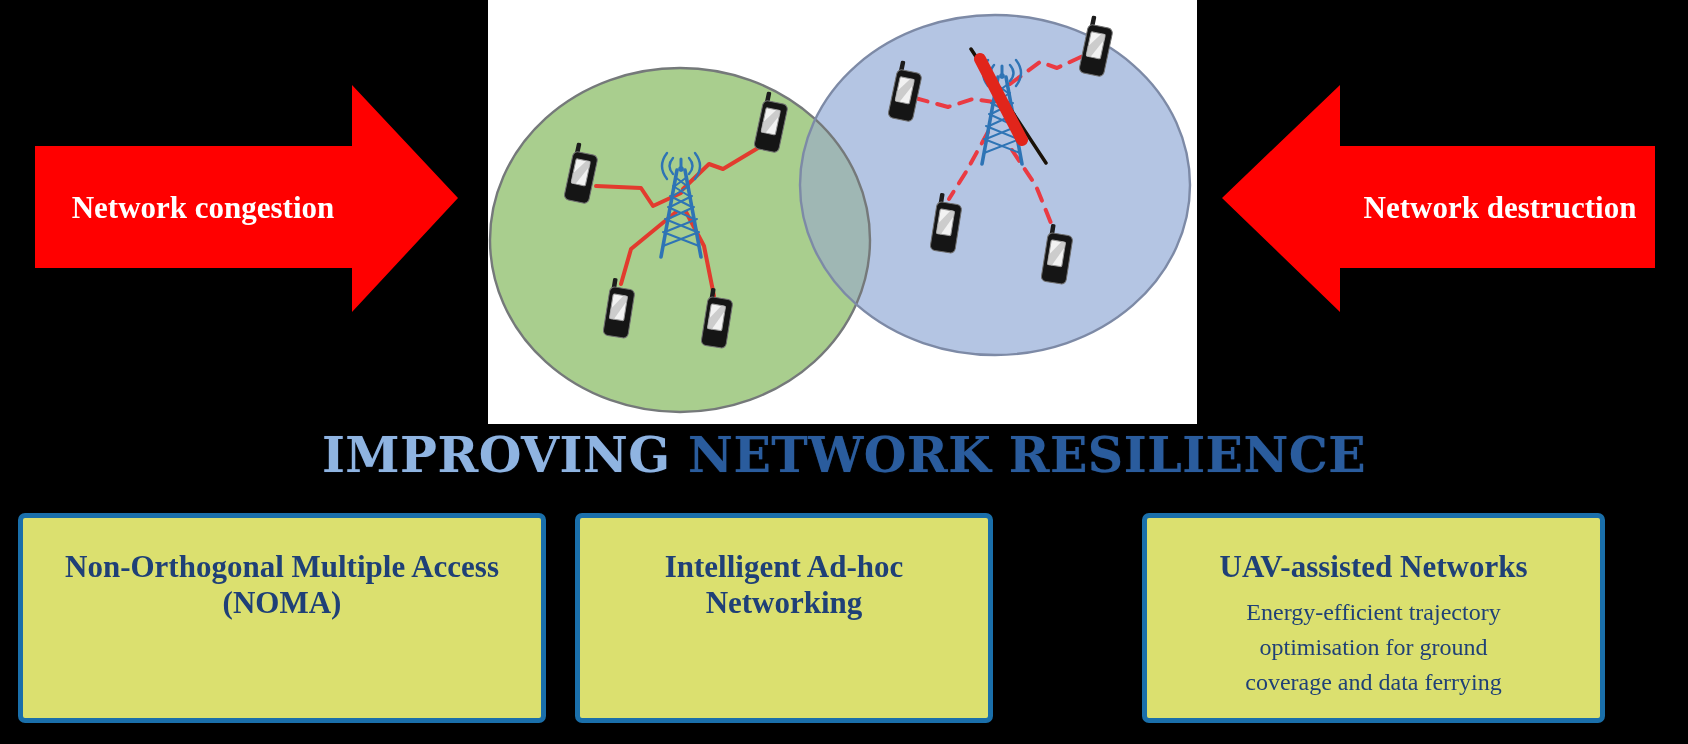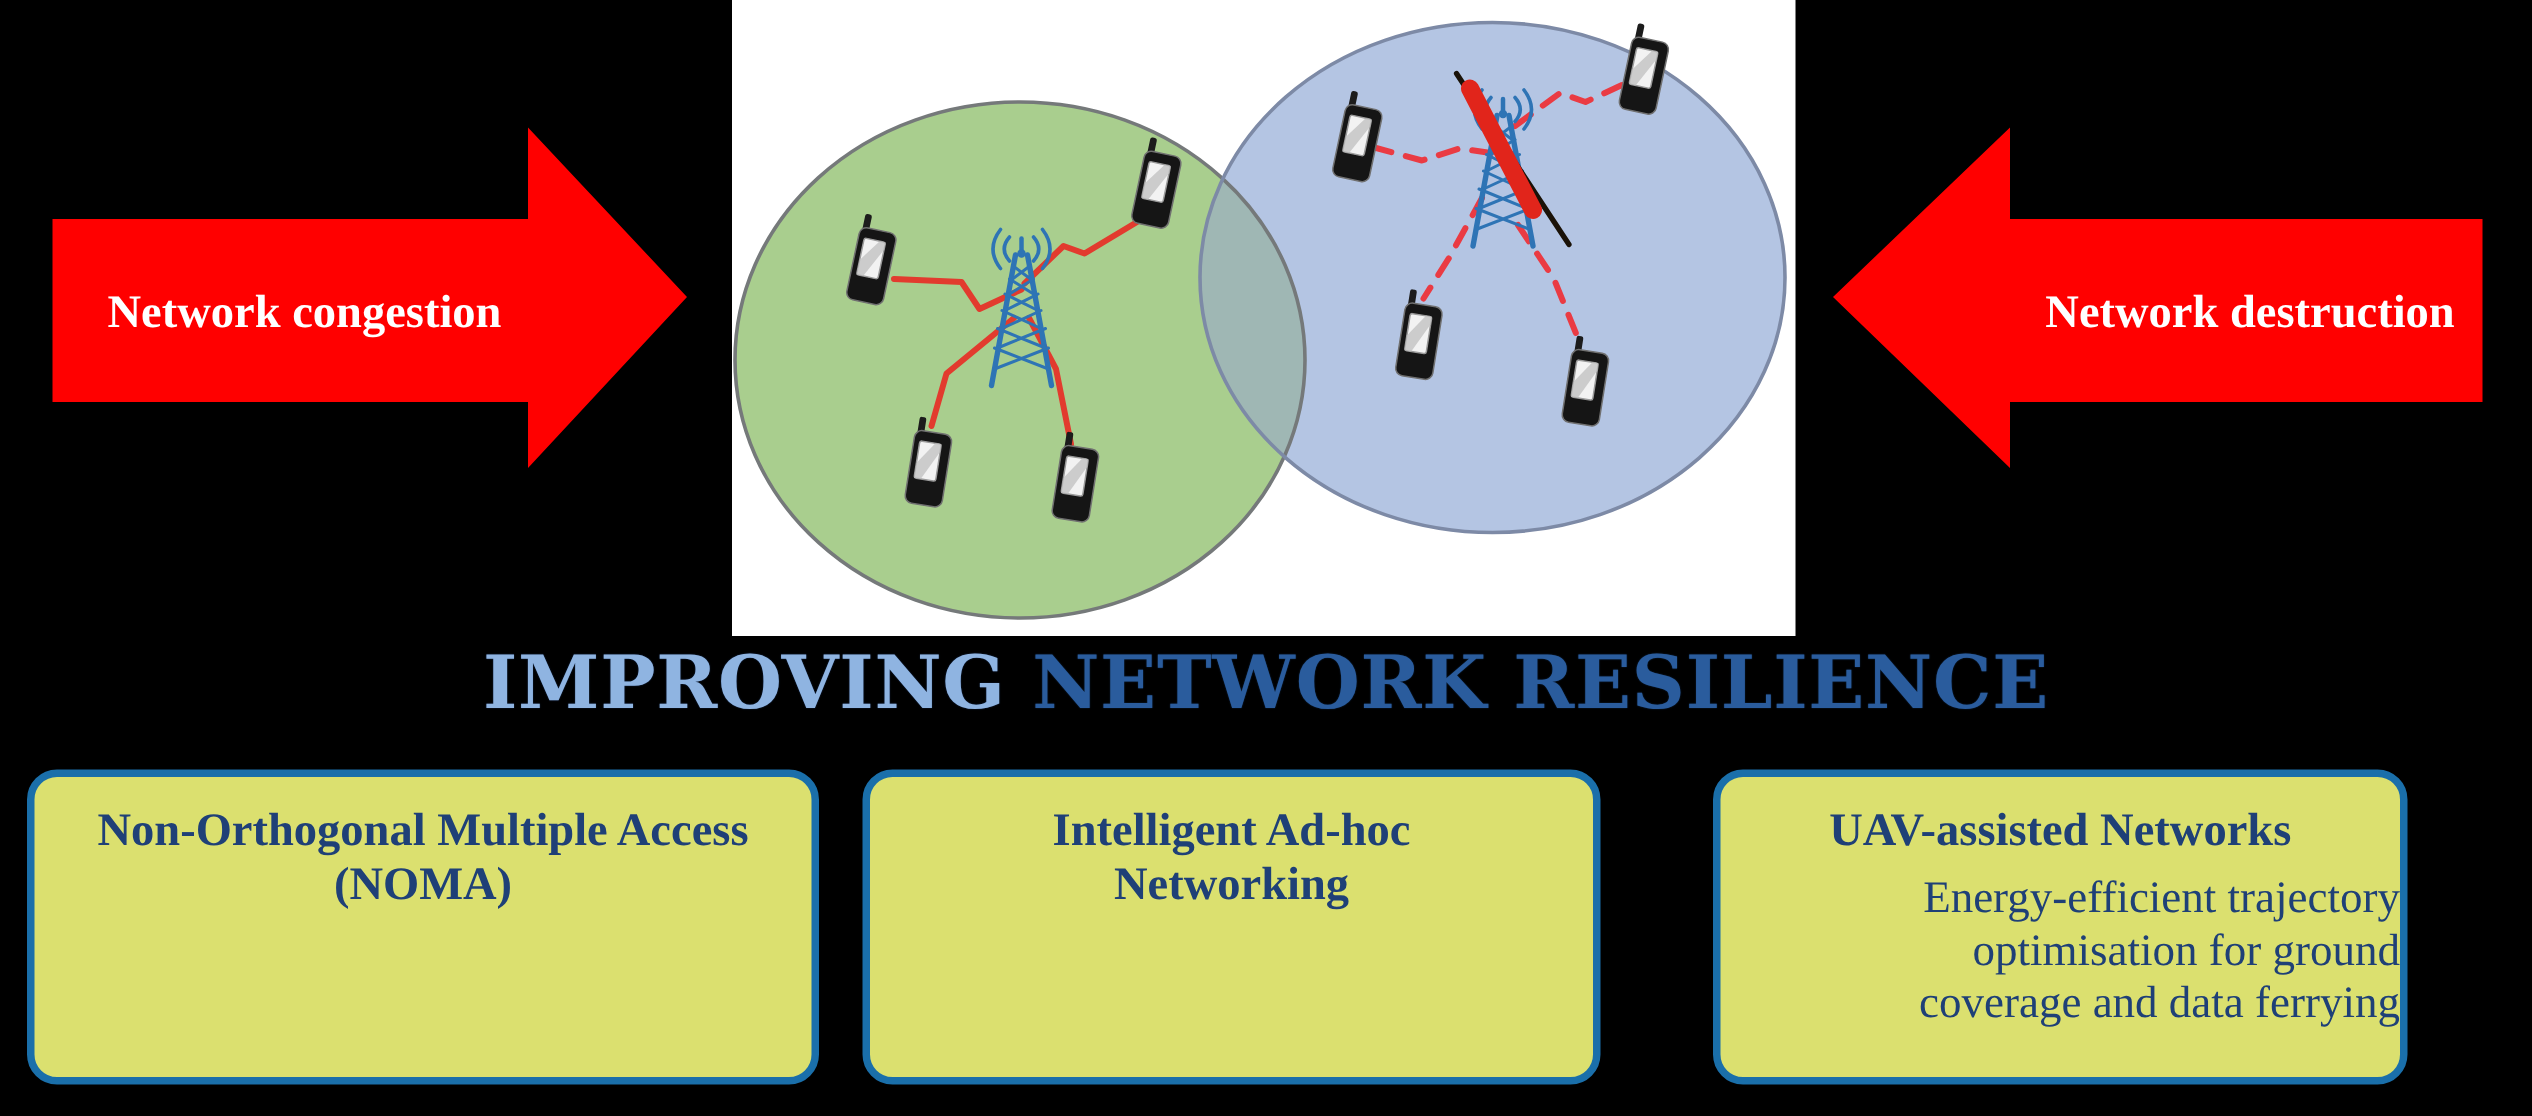--- a/index.html
+++ b/index.html
@@ -7,26 +7,26 @@
          font-family:"Liberation Serif","DejaVu Serif",serif;}
   #figure{position:absolute;left:0;top:0;}
   
   #main-title{position:absolute;left:0;top:432px;width:1688px;text-align:center;
     font-family:"DejaVu Serif","Liberation Serif",serif;font-weight:bold;
     font-size:49px;letter-spacing:0.5px;line-height:46px;white-space:nowrap;}
   #main-title .t1{color:#8FB4E1;text-shadow:0 0 1px #1F3864;}
   #main-title .t2{color:#2A5C9D;text-shadow:0 0 1px #16355E;}
   
   .info-box{position:absolute;top:513px;height:210px;box-sizing:border-box;
-    background:#DBE06F;border:5px solid #1A6FAA;border-radius:20px;
-    color:#1F4077;text-align:center;padding-top:17px;}
+    background:#DBE06F;border:5px solid #1A6FAA;border-radius:7px;
+    color:#1F4077;text-align:center;padding-top:31px;}
   .info-box .box-title{font-weight:bold;font-size:31px;line-height:36px;white-space:pre-line;}
-  .info-box .box-body{font-size:30px;line-height:35px;white-space:pre-line;margin-top:10px;text-align:right;}
+  .info-box .box-body{font-size:24px;line-height:35px;white-space:pre-line;margin-top:10px;}
   #box-0{left:18px;width:528px;}
-  #box-1{left:575px;width:492px;}
+  #box-1{left:575px;width:418px;}
   #box-2{left:1142px;width:463px;}
   .arrow-label{font-family:"Liberation Serif","DejaVu Serif",serif;font-weight:bold;font-size:31px;}
 </style>
 </head>
 <body>
 
 <div id="stage">
 
   <svg id="figure" width="1688" height="744" viewBox="0 0 1688 744">
     <defs>

